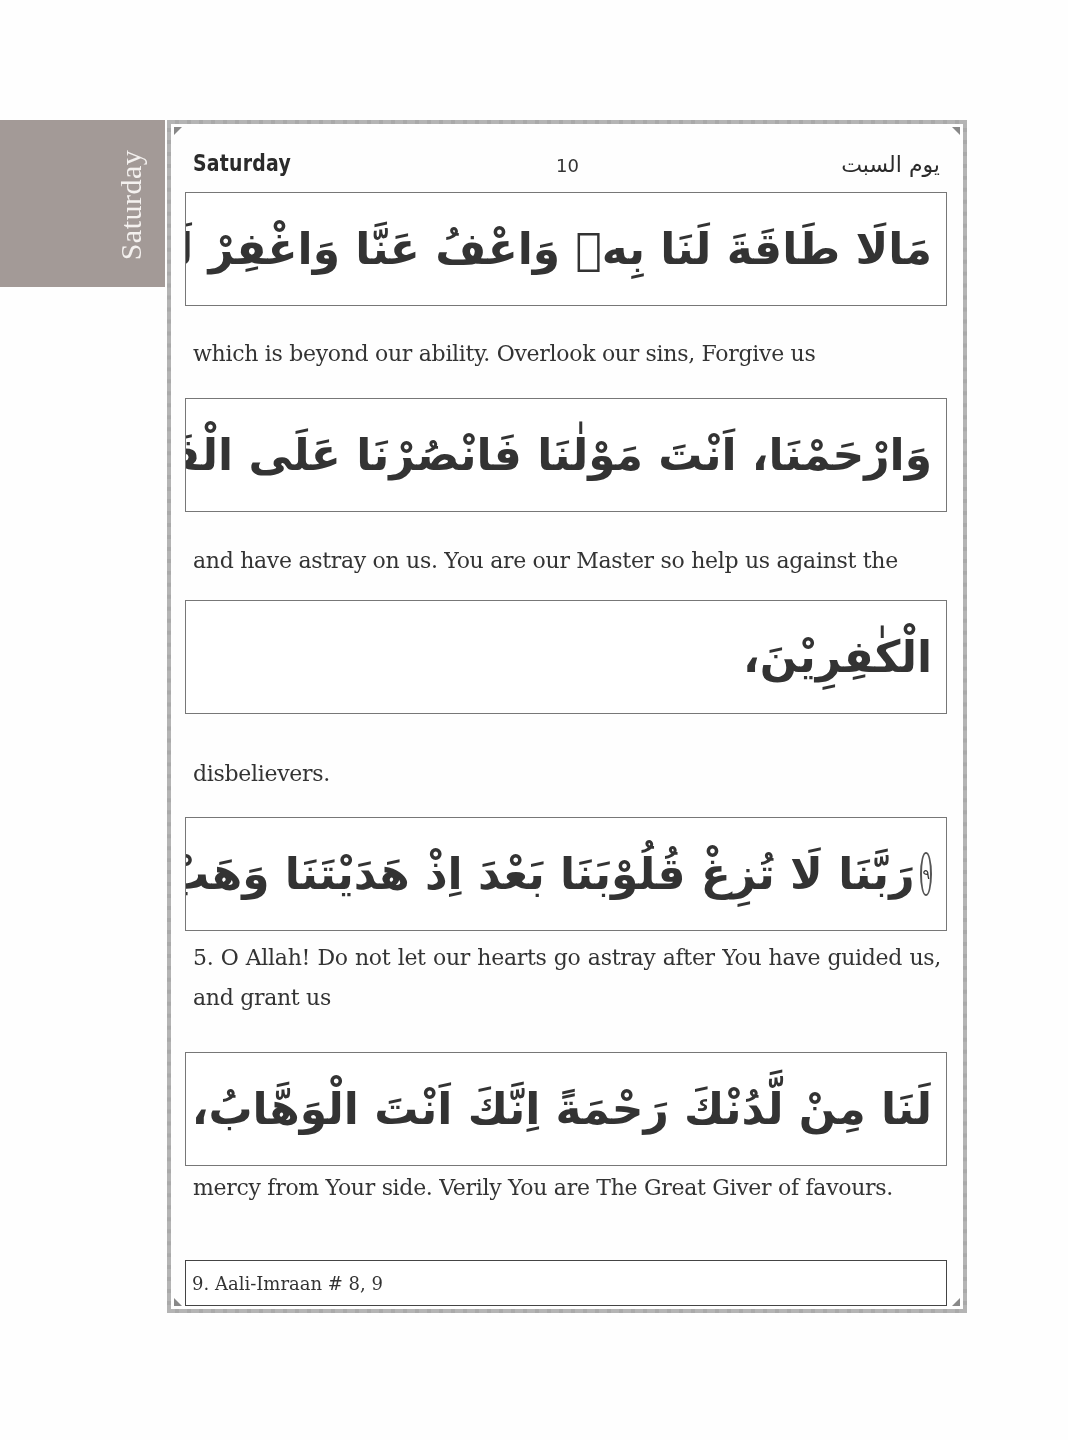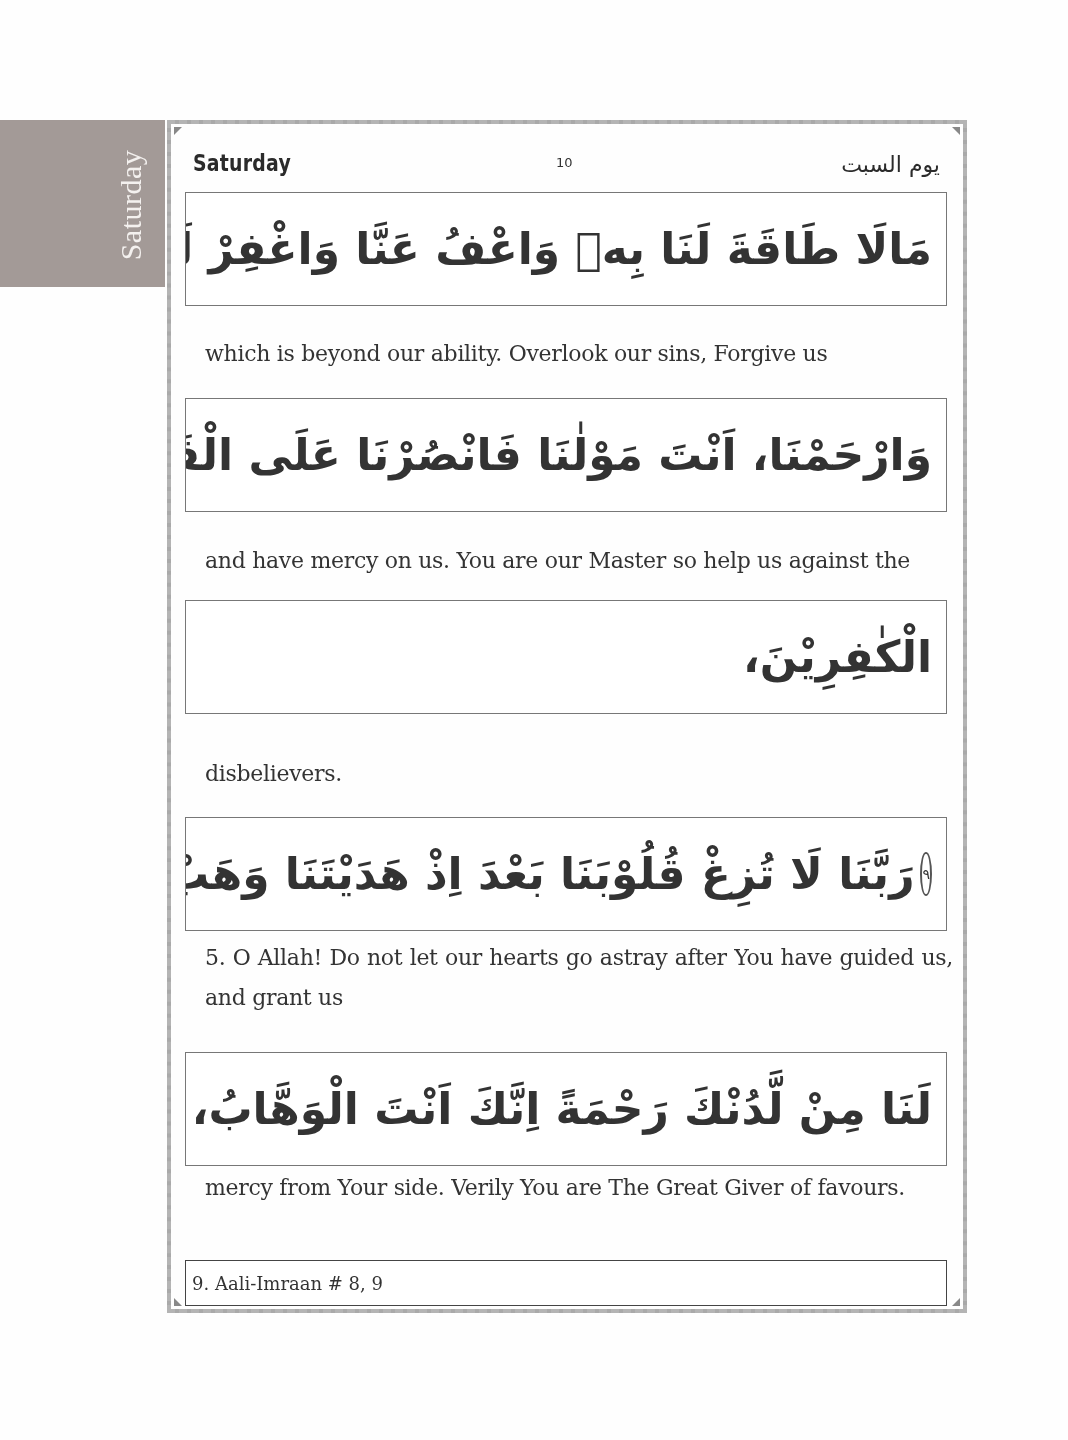--- a/index.html
+++ b/index.html
@@ -33,21 +33,21 @@
   .corner.bl { left: 3px; bottom: 3px; border-bottom: 8px solid #888; border-right: 8px solid transparent; }
   .corner.br { right: 3px; bottom: 3px; border-bottom: 8px solid #888; border-left: 8px solid transparent; }
 
   .hdr-en {
     position: absolute; left: 193px; top: 150px;
     font-family: "DejaVu Sans", sans-serif; font-weight: bold; font-size: 23px; color: #2b2b2b;
     transform: scaleX(0.82); transform-origin: left center; letter-spacing: 0.3px;
   }
   .hdr-page {
     position: absolute; left: 556px; top: 155px;
-    font-family: "DejaVu Sans", sans-serif; font-size: 13px; color: #333;
+    font-family: "DejaVu Sans", sans-serif; font-size: 18px; color: #333;
   }
   .hdr-ar {
     position: absolute; right: 128px; top: 152px; direction: rtl;
     font-family: "DejaVu Sans", sans-serif; font-size: 22px; font-weight: normal; color: #2b2b2b;
   }
   .ar-box {
     position: absolute; left: 185px; width: 762px; height: 114px; box-sizing: border-box;
     border: 1.5px solid #777; background: #fff;
     display: flex; align-items: center; justify-content: flex-start; direction: rtl;
     padding: 0 14px 0 10px; overflow: hidden;
@@ -58,21 +58,20 @@
   }
   .ayah-marker {
     display: inline-flex; align-items: center; justify-content: center;
     width: 30px; height: 40px; border: 2px solid #555; border-radius: 50%;
     font-size: 14px; margin-left: 6px; vertical-align: middle; font-weight: normal;
   }
   .en-text {
     position: absolute; left: 193px; width: 748px;
     font-family: "DejaVu Serif", serif; font-size: 22px; color: #333; line-height: 40px;
     letter-spacing: -0.3px;
-    margin-left: 12px;
   }
   .en-text.justify { text-align: justify; }
   .ref-box {
     position: absolute; left: 185px; top: 1260px; width: 762px; height: 46px; box-sizing: border-box;
     border: 1.5px solid #444; background: #fff;
     padding: 0 15px 0 6px; display: flex; align-items: center;
     font-family: "DejaVu Serif", serif; font-size: 18px; color: #333;
   }
 </style>
 </head>
@@ -93,21 +92,21 @@
 <div class="hdr-ar">یوم السبت</div>
 
 <div class="ar-box" style="top:192px;">
   <span class="ar-text">مَالَا طَاقَةَ لَنَا بِهٖ وَاعْفُ عَنَّا وَاغْفِرْ لَنَا</span>
 </div>
 <div class="en-text" style="top:334px;">which is beyond our ability. Overlook our sins, Forgive us</div>
 
 <div class="ar-box" style="top:398px;">
   <span class="ar-text">وَارْحَمْنَا، اَنْتَ مَوْلٰنَا فَانْصُرْنَا عَلَى الْقَوْمِ</span>
 </div>
-<div class="en-text" style="top:541px;">and have mercy on us. You are our Master so help us against the</div>
+<div class="en-text" style="top:541px;">and have astray on us. You are our Master so help us against the</div>
 
 <div class="ar-box" style="top:600px;">
   <span class="ar-text">الْكٰفِرِيْنَ،</span>
 </div>
 <div class="en-text" style="top:754px;">disbelievers.</div>
 
 <div class="ar-box" style="top:817px;">
   <span class="ayah-marker">٩</span>
   <span class="ar-text">رَبَّنَا لَا تُزِغْ قُلُوْبَنَا بَعْدَ اِذْ هَدَيْتَنَا وَهَبْ</span>
 </div>

